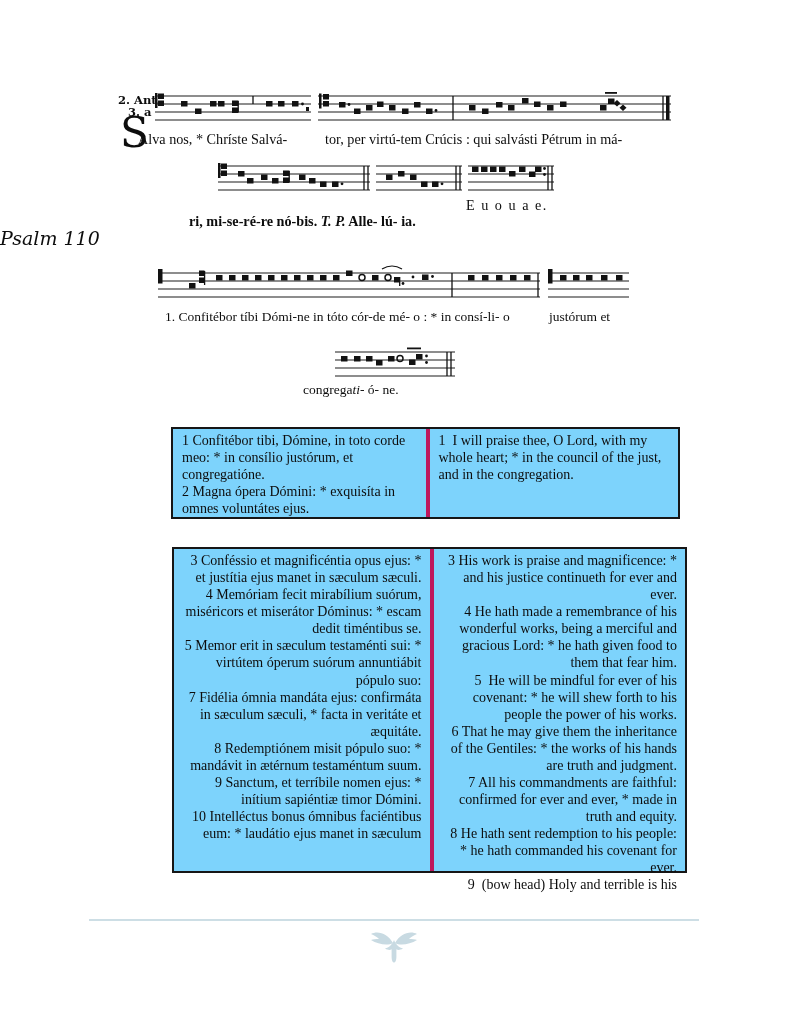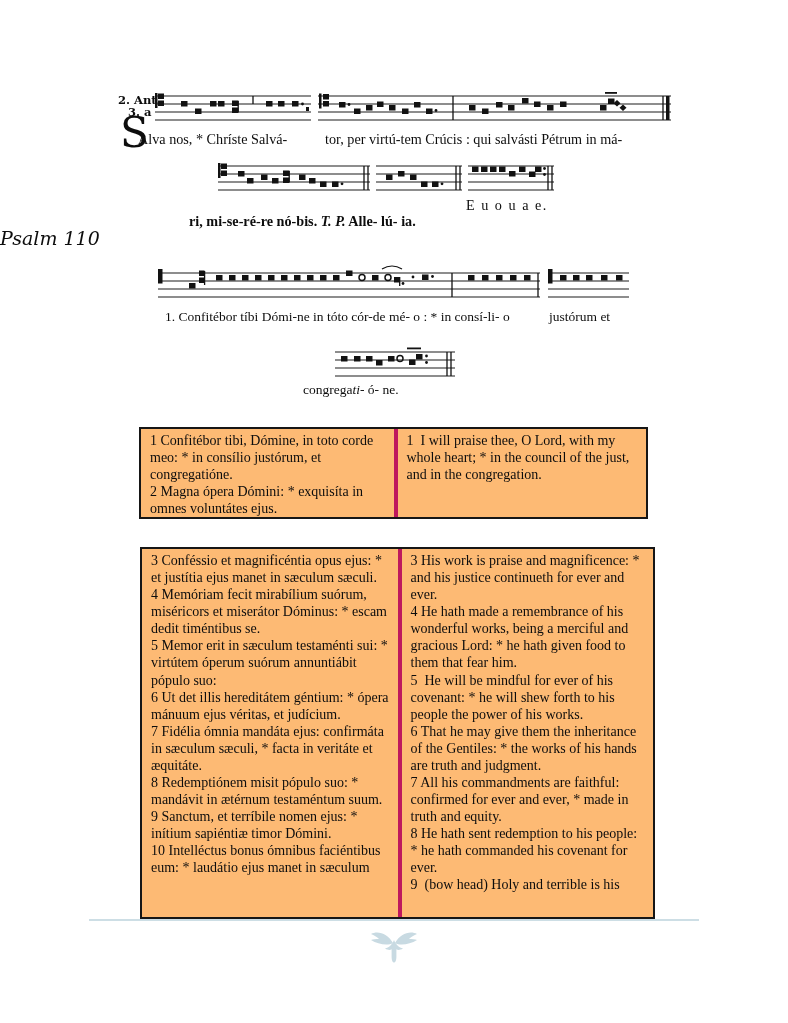--- a/index.html
+++ b/index.html
@@ -16,21 +16,21 @@
   .psalm-heading{left:0;right:0;text-align:left;font-family:"DejaVu Serif",serif;
        font-style:italic;font-size:19px;}
   
   svg.staff{display:block;}
   .sline{stroke:#1c1c1c;stroke-width:1.2;}
   .sq{fill:#121212;}
   .bar{stroke:#121212;stroke-width:1.3;}
   .open{fill:none;stroke:#121212;stroke-width:1.5;}
   .arc{fill:none;stroke:#121212;stroke-width:1.2;}
   
-  .vtable{display:flex;border:2px solid #161616;background:#fdba74;box-sizing:border-box;}
+  .vtable{display:flex;border:2px solid #161616;background:#7dd3fc;box-sizing:border-box;margin-left:32px;}
   .vtable .cell{width:50%;box-sizing:border-box;padding:3px 8px 3px 9px;
        font-size:14px;line-height:1.22;}
   .vtable .cell + .cell{border-left:4px solid #be185d;}
   .vtable p{margin:0;}
   
   .footer-rule{background:#cddee5;height:2px;}
 </style>
 </head>
 <body>
 
@@ -254,26 +254,25 @@
 <div class="abs vtable" style="left:139px;top:427px;width:509px;height:92px;">
   <div class="cell">
     <p>1 Confitébor tibi, Dómine, in toto corde meo: * in consílio justórum, et congregatióne.</p>
     <p>2 Magna ópera Dómini: * exquisíta in omnes voluntátes ejus.</p>
   </div>
   <div class="cell">
     <p>1&nbsp; I will praise thee, O Lord, with my whole heart; * in the council of the just, and in the congregation.</p>
   </div>
 </div>
 
-<div class="abs vtable" style="left:140px;top:547px;width:515px;height:372px;">
+<div class="abs vtable" style="left:140px;top:547px;width:515px;height:326px;text-align:right;">
   <div class="cell">
     <p>3 Conféssio et magnificéntia opus ejus: * et justítia ejus manet in sæculum sæculi.</p>
     <p>4 Memóriam fecit mirabílium suórum, miséricors et miserátor Dóminus: * escam dedit timéntibus se.</p>
     <p>5 Memor erit in sæculum testaménti sui: * virtútem óperum suórum annuntiábit pópulo suo:</p>
-    <p>6 Ut det illis hereditátem géntium: * ópera mánuum ejus véritas, et judícium.</p>
     <p>7 Fidélia ómnia mandáta ejus: confirmáta in sæculum sæculi, * facta in veritáte et æquitáte.</p>
     <p>8 Redemptiónem misit pópulo suo: * mandávit in ætérnum testaméntum suum.</p>
     <p>9 Sanctum, et terríbile nomen ejus: * inítium sapiéntiæ timor Dómini.</p>
     <p>10 Intelléctus bonus ómnibus faciéntibus eum: * laudátio ejus manet in sæculum</p>
   </div>
   <div class="cell">
     <p>3 His work is praise and magnificence: * and his justice continueth for ever and ever.</p>
     <p>4 He hath made a remembrance of his wonderful works, being a merciful and gracious Lord: * he hath given food to them that fear him.</p>
     <p>5&nbsp; He will be mindful for ever of his covenant: * he will shew forth to his people the power of his works.</p>
     <p>6 That he may give them the inheritance of the Gentiles: * the works of his hands are truth and judgment.</p>

